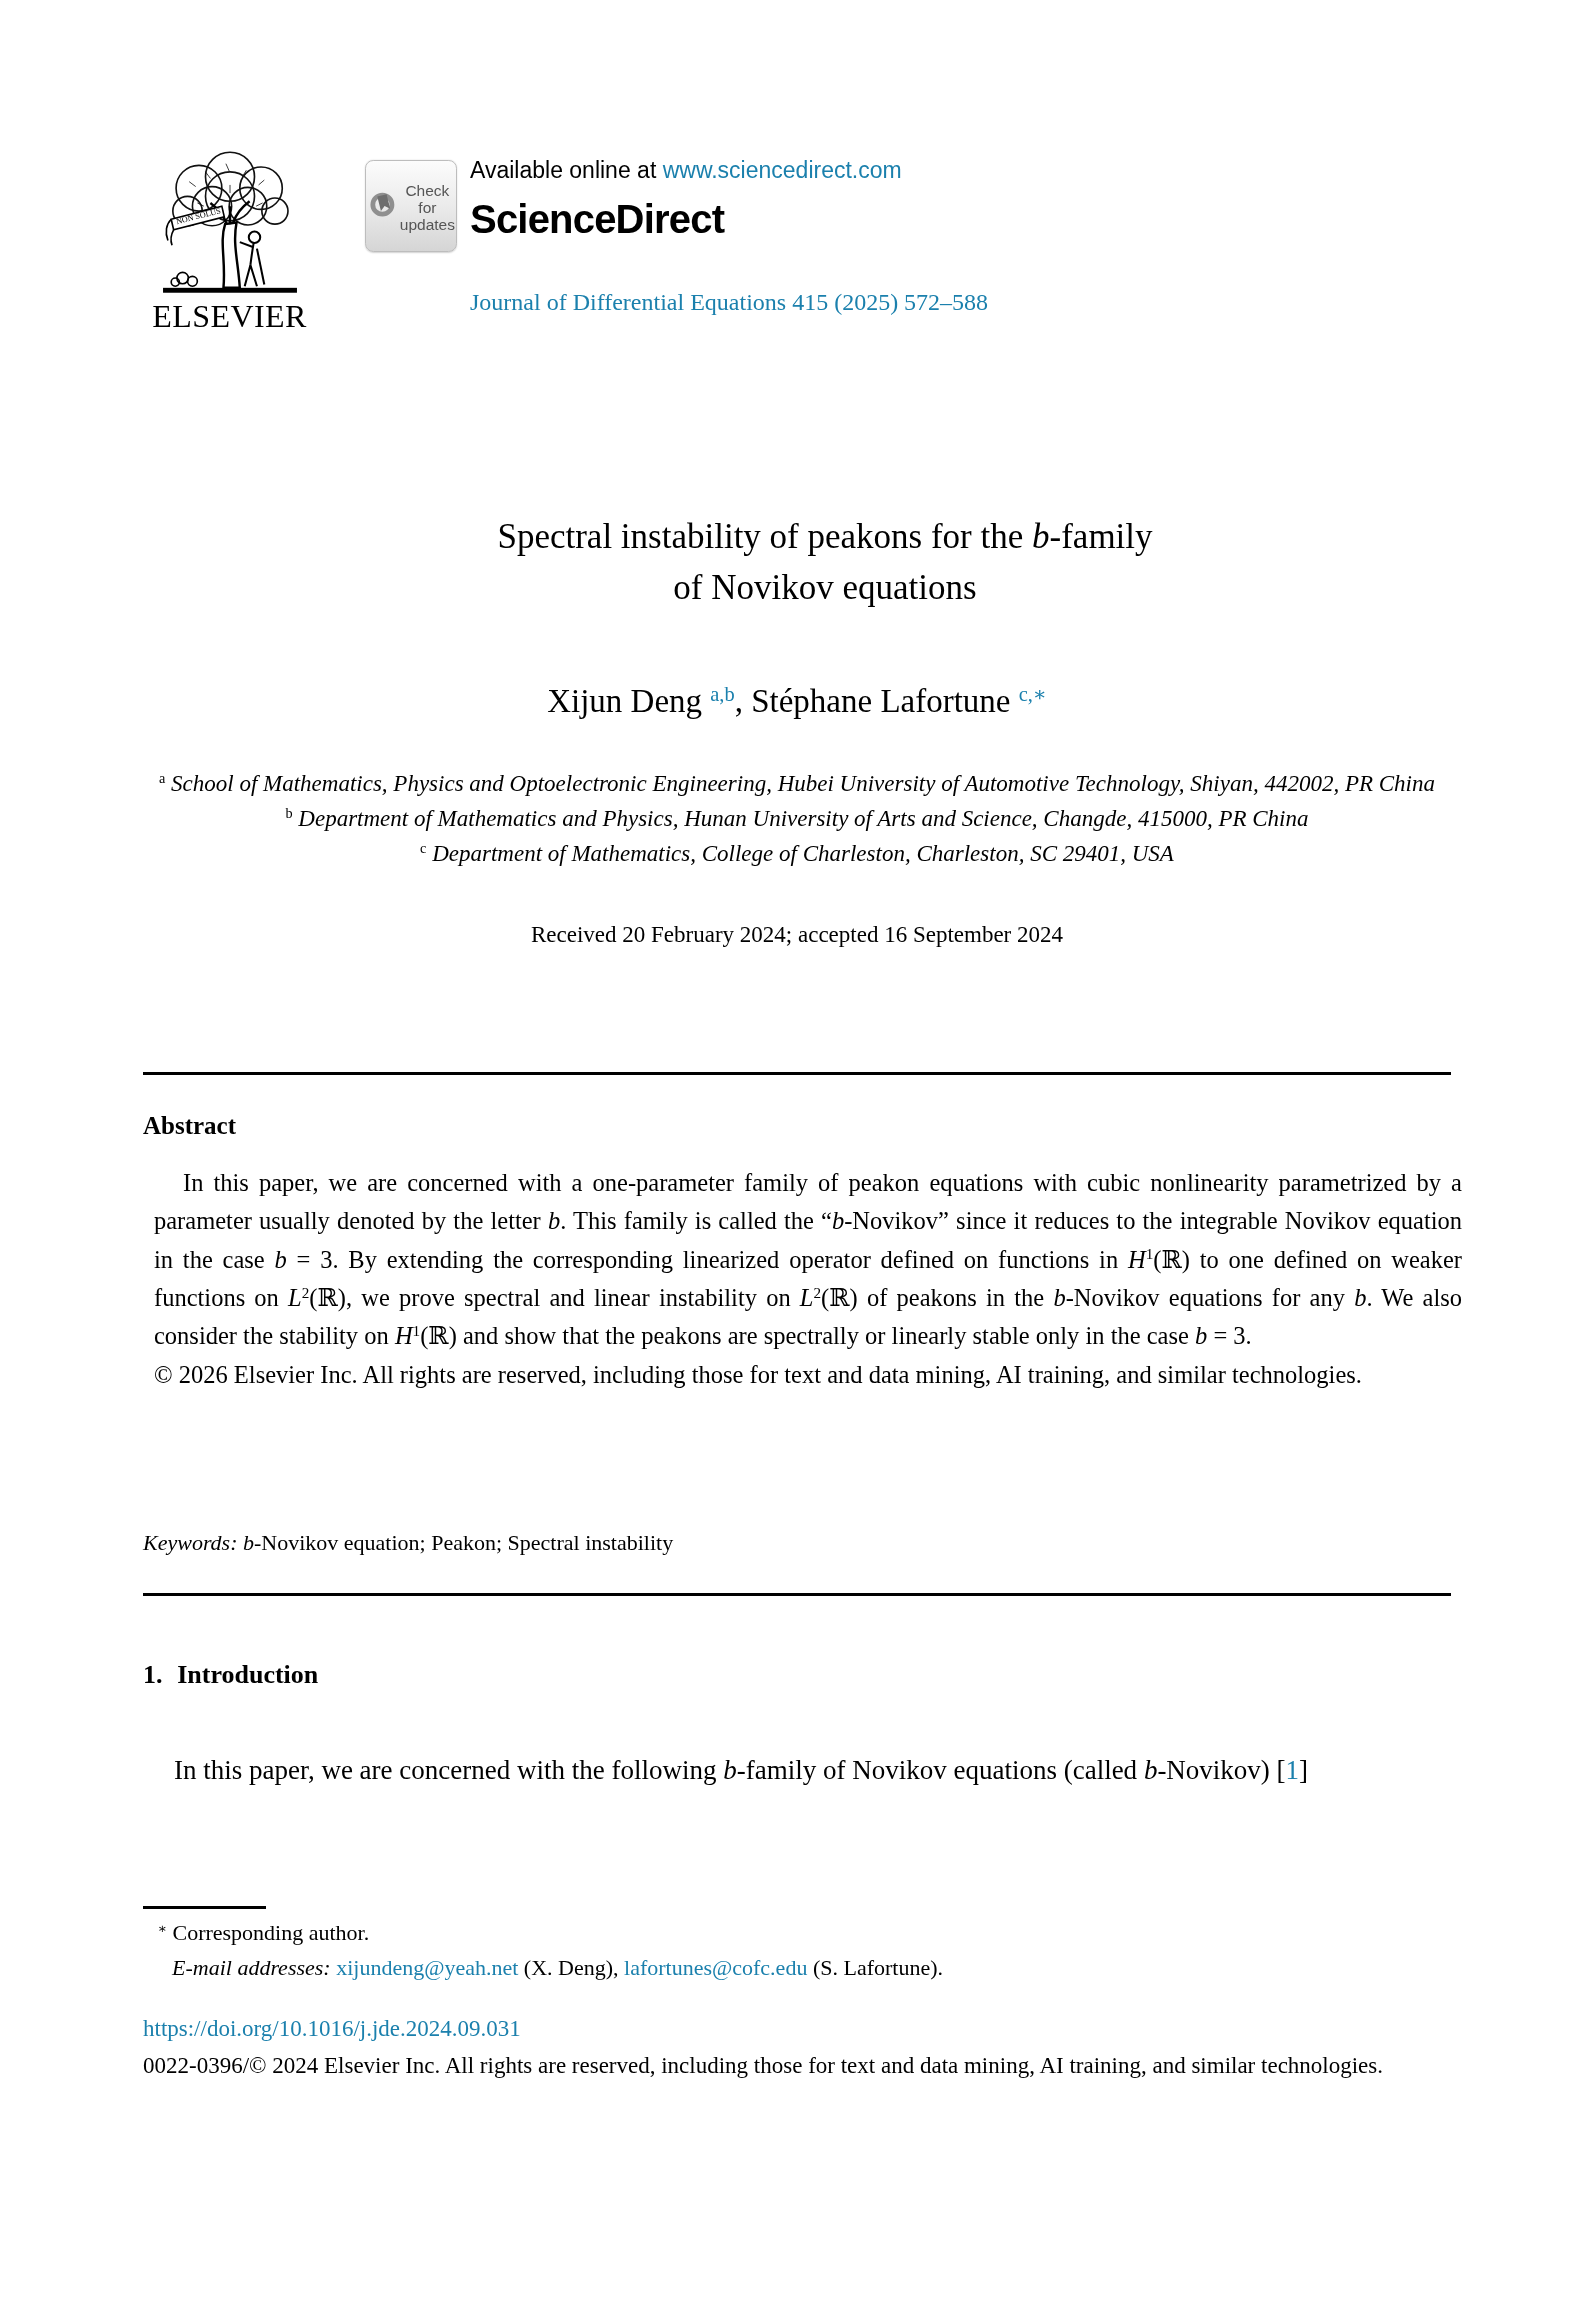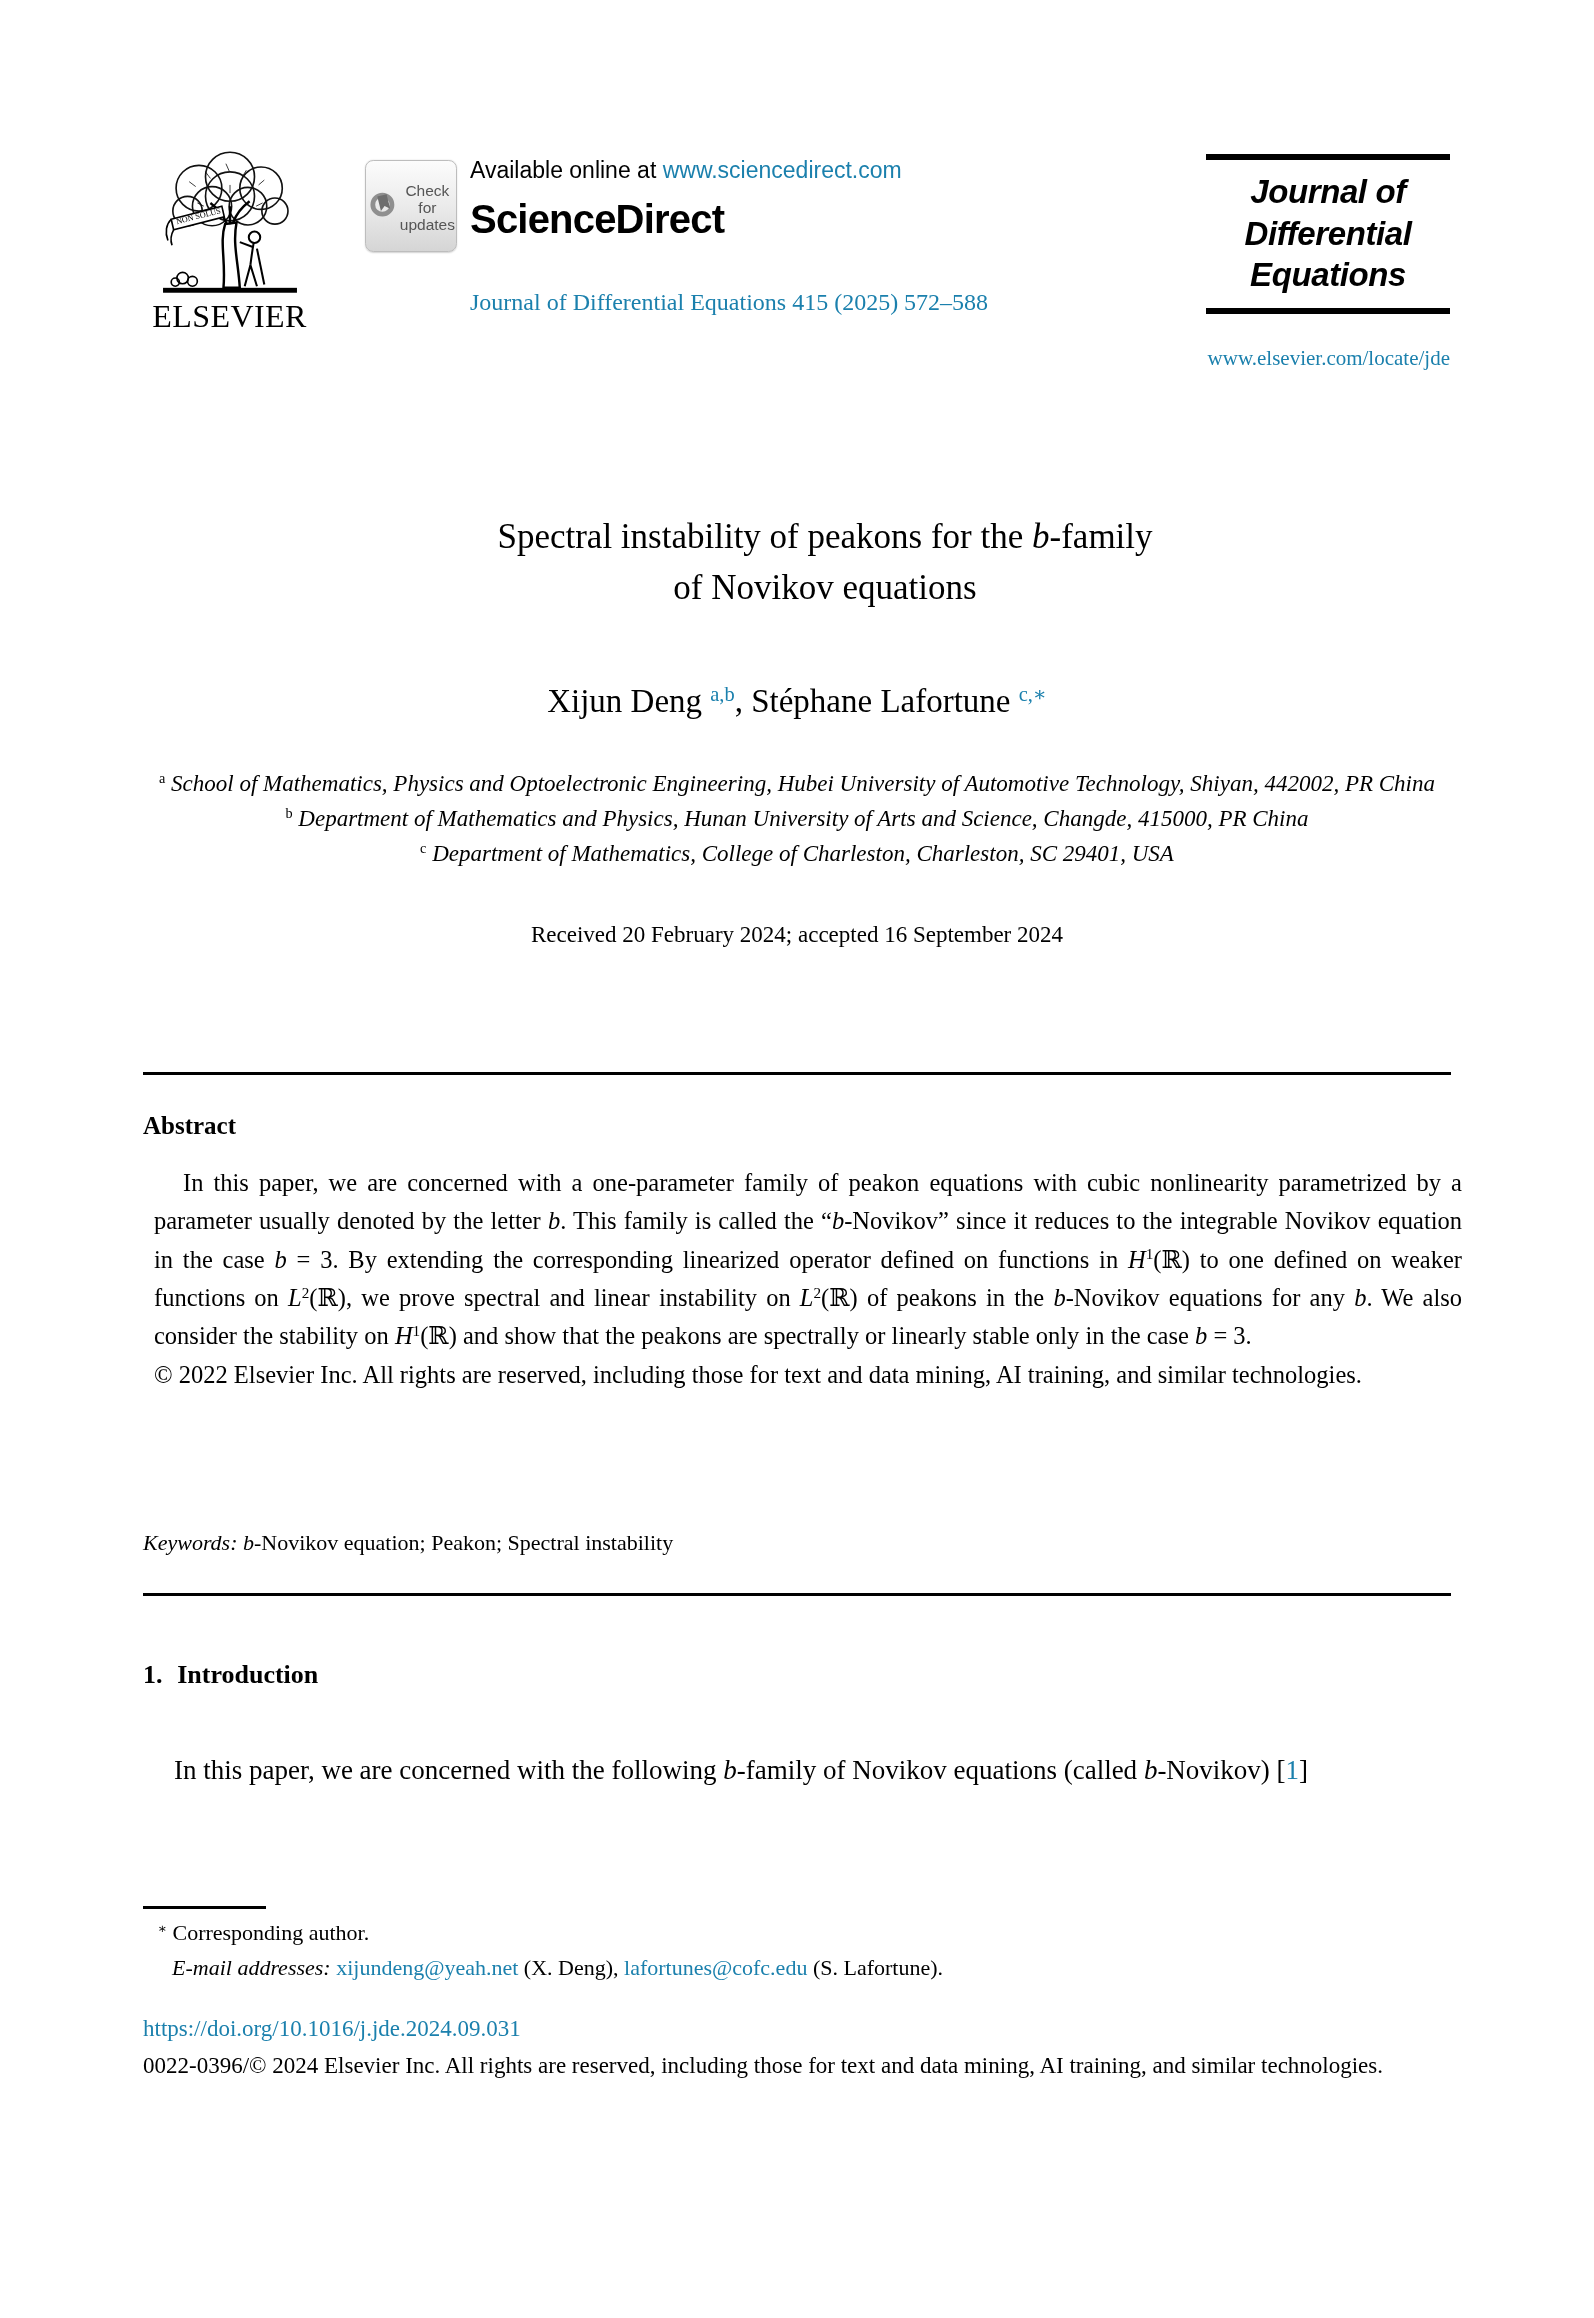--- a/index.html
+++ b/index.html
@@ -134,51 +134,41 @@
       <div>updates</div>
     </div>
   </div>
 
   <div class="abs hdr-center">
     <div class="avail-line"><span>Available online at </span><span class="seg-link">www.sciencedirect.com</span></div>
     <div class="sd-word">ScienceDirect</div>
     <div class="cite-line">Journal of Differential Equations 415 (2025) 572–588</div>
   </div>
 
-  <div class="abs hdr-right">
-    <div class="dbl-rule"></div>
-    <div class="jbox-name">
-      <div>Journal of</div>
-      <div>Differential</div>
-      <div>Equations</div>
-    </div>
-    <div class="dbl-rule"></div>
-    <div class="locate-url">www.elsevier.com/locate/jde</div>
-  </div>
 
   <h1 class="abs title">
     <div><span>Spectral instability of peakons for the </span><span class="seg-i">b</span><span>-family</span></div>
     <div>of Novikov equations</div>
   </h1>
 
   <div class="abs authors"><span>Xijun Deng </span><span class="seg-suplink">a,b</span><span>, Stéphane Lafortune </span><span class="seg-suplink">c,∗</span></div>
 
   <div class="abs affils">
     <div><span class="seg-sup">a</span><span class="seg-i"> School of Mathematics, Physics and Optoelectronic Engineering, Hubei University of Automotive Technology, Shiyan, 442002, PR China</span></div>
     <div><span class="seg-sup">b</span><span class="seg-i"> Department of Mathematics and Physics, Hunan University of Arts and Science, Changde, 415000, PR China</span></div>
     <div><span class="seg-sup">c</span><span class="seg-i"> Department of Mathematics, College of Charleston, Charleston, SC 29401, USA</span></div>
   </div>
 
   <div class="abs received">Received 20 February 2024; accepted 16 September 2024</div>
 
   <div class="abs rule-full" style="top:1072px"></div>
   <div class="abs abstract-head">Abstract</div>
   <div class="abs abstract-body">
     <p class="p1"><span>In this paper, we are concerned with a one-parameter family of peakon equations with cubic nonlinearity parametrized by a parameter usually denoted by the letter </span><span class="seg-i">b</span><span>. This family is called the “</span><span class="seg-i">b</span><span>-Novikov” since it reduces to the integrable Novikov equation in the case </span><span class="seg-i">b</span><span> = 3. By extending the corresponding linearized operator defined on functions in </span><span class="seg-i">H</span><span class="seg-sup">1</span><span>(ℝ) to one defined on weaker functions on </span><span class="seg-i">L</span><span class="seg-sup">2</span><span>(ℝ), we prove spectral and linear instability on </span><span class="seg-i">L</span><span class="seg-sup">2</span><span>(ℝ) of peakons in the </span><span class="seg-i">b</span><span>-Novikov equations for any </span><span class="seg-i">b</span><span>. We also consider the stability on </span><span class="seg-i">H</span><span class="seg-sup">1</span><span>(ℝ) and show that the peakons are spectrally or linearly stable only in the case </span><span class="seg-i">b</span><span> = 3.</span></p>
-    <p class="p2">© 2022 Elsevier Inc. All rights are reserved, including those for text and data mining, AI training, and similar technologies.</p>
+    <p class="p2">© 2026 Elsevier Inc. All rights are reserved, including those for text and data mining, AI training, and similar technologies.</p>
   </div>
   <div class="abs keywords"><span class="seg-i">Keywords:</span><span> </span><span class="seg-i">b</span><span>-Novikov equation; Peakon; Spectral instability</span></div>
   <div class="abs rule-full" style="top:1593px"></div>
 
   <div class="abs intro-head"><span>1.</span><span class="seg-gap">Introduction</span></div>
   <div class="abs intro-para"><span>In this paper, we are concerned with the following </span><span class="seg-i">b</span><span>-family of Novikov equations (called </span><span class="seg-i">b</span><span>-Novikov) [</span><span class="seg-link">1</span><span>]</span></div>
 
   <div class="abs fn-rule"></div>
   <div class="abs fn-email"><span class="seg-i">E-mail addresses:</span><span> </span><span class="seg-link">xijundeng@yeah.net</span><span> (X. Deng), </span><span class="seg-link">lafortunes@cofc.edu</span><span> (S. Lafortune).</span></div>
   <div class="abs fn-corr"><span class="seg-sup">∗</span><span> Corresponding author.</span></div>

